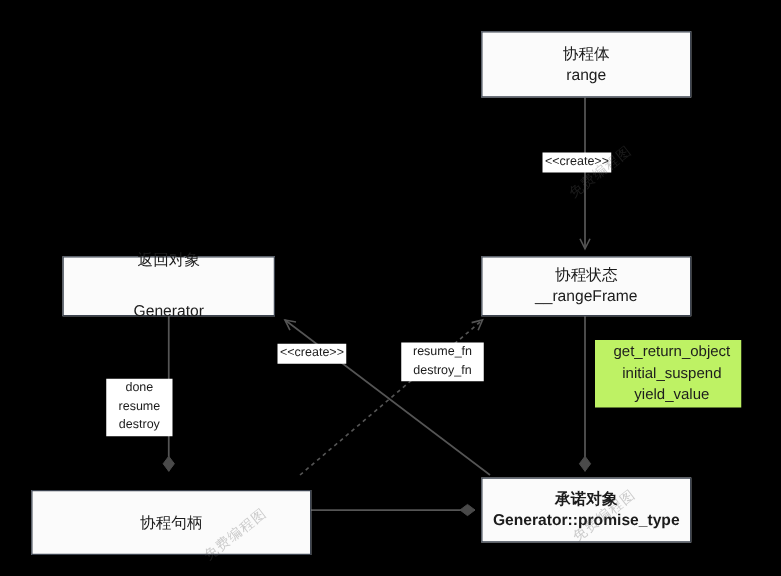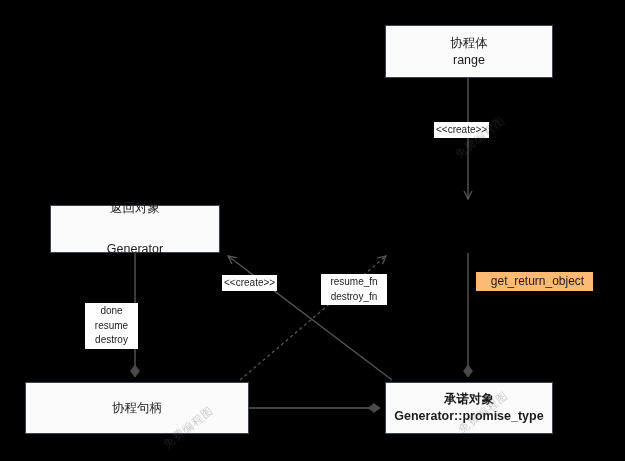--- a/index.html
+++ b/index.html
@@ -48,21 +48,21 @@
     white-space: nowrap;
     padding: 1px 2px;
     box-sizing: border-box;
     z-index: 4;
   }
   .edge-label.multi {
     line-height: 14.5px;
   }
   .method-list {
     position: absolute;
-    background: #fdba74;
+    background: #bef264;
     color: #1c1c1c;
     font-size: 12px;
     line-height: 17.2px;
     text-align: center;
     white-space: nowrap;
     padding: 1px 3px;
     box-sizing: border-box;
     z-index: 4;
   }
   .watermark {
@@ -104,27 +104,31 @@
     <line x1="392" y1="380" x2="228" y2="256" stroke="#555555" stroke-width="1.3" marker-end="url(#openArrow)"></line>
 
     <line x1="240" y1="380" x2="386" y2="256" stroke="#555555" stroke-width="1.3" stroke-dasharray="3,3" marker-end="url(#openArrow)"></line>
   </svg>
 
   <div class="node" style="left:385px; top:25px; width:168px; height:53px;">
     <div class="l1">协程体</div>
     <div class="l2">range</div>
   </div>
 
+  <div class="node" style="left:385px; top:205px; width:168px; height:48px;">
+    <div class="l1">协程状态</div>
+    <div class="l2">__rangeFrame</div>
+  </div>
 
   <div class="node" style="left:50px; top:205px; width:170px; height:48px;gap:24px;">
     <div class="l1">返回对象</div>
     <div class="l2">Generator</div>
   </div>
 
-  <div class="node" style="left:25px; top:382px; width:224px; height:52px;gap:17px;">
+  <div class="node" style="left:25px; top:392px; width:224px; height:52px;gap:17px;">
     <div class="l1">协程句柄</div>
   </div>
 
   <div class="node" style="left:385px; top:382px; width:168px; height:52px;font-weight:bold;">
     <div class="l1">承诺对象</div>
     <div class="l2">Generator::promise_type</div>
   </div>
 
   <div class="edge-label" style="left:434px; top:122px;">&lt;&lt;create&gt;&gt;</div>
 
@@ -136,19 +140,21 @@
   </div>
 
   <div class="edge-label multi" style="left:85px; top:303px; width:53px;">
     <div>done</div>
     <div>resume</div>
     <div>destroy</div>
   </div>
 
   <div class="method-list" style="left:476px; top:272px; width:123px;">
     <div>get_return_object</div>
+    <div>initial_suspend</div>
+    <div>yield_value</div>
   </div>
 
   <div class="watermark" style="left:160px; top:440px;">免费编程图</div>
   <div class="watermark" style="left:455px; top:425px;">免费编程图</div>
   <div class="watermark" style="left:452px; top:150px;">免费编程图</div>
 
 </div>
 
 </body></html>

